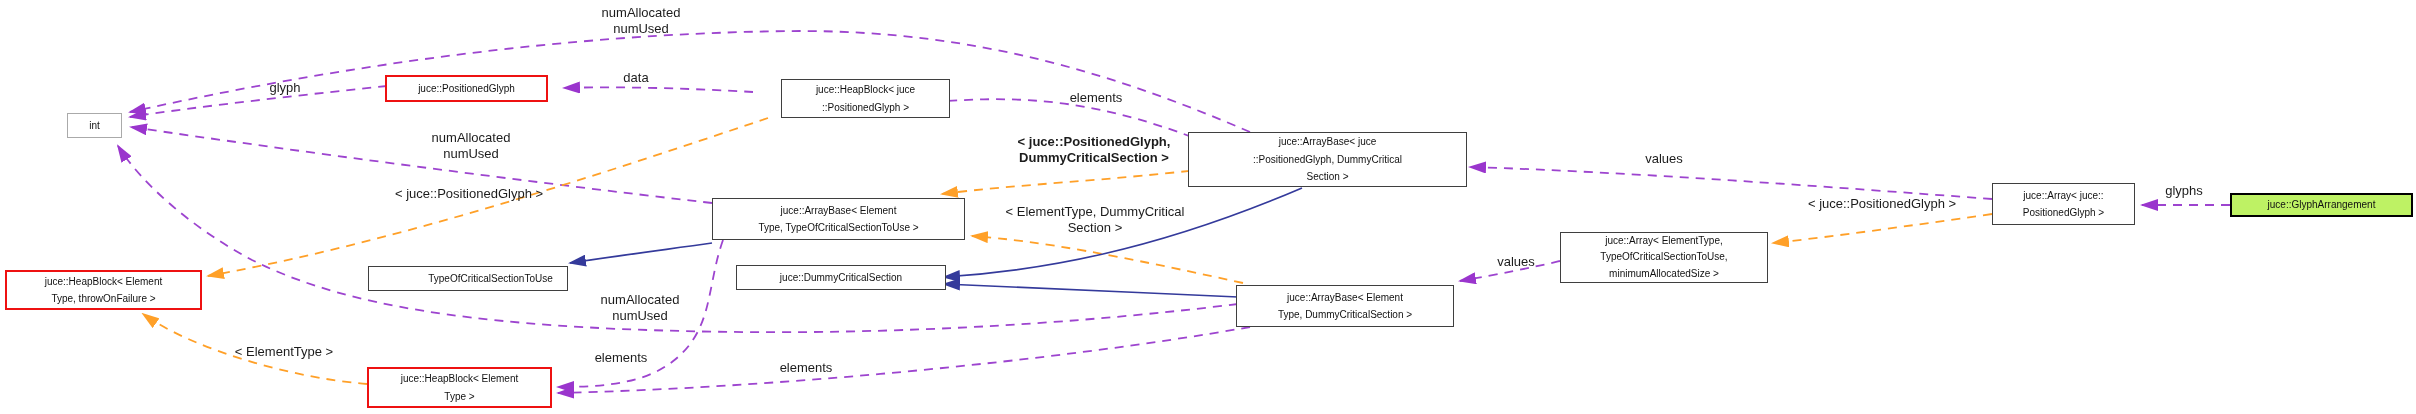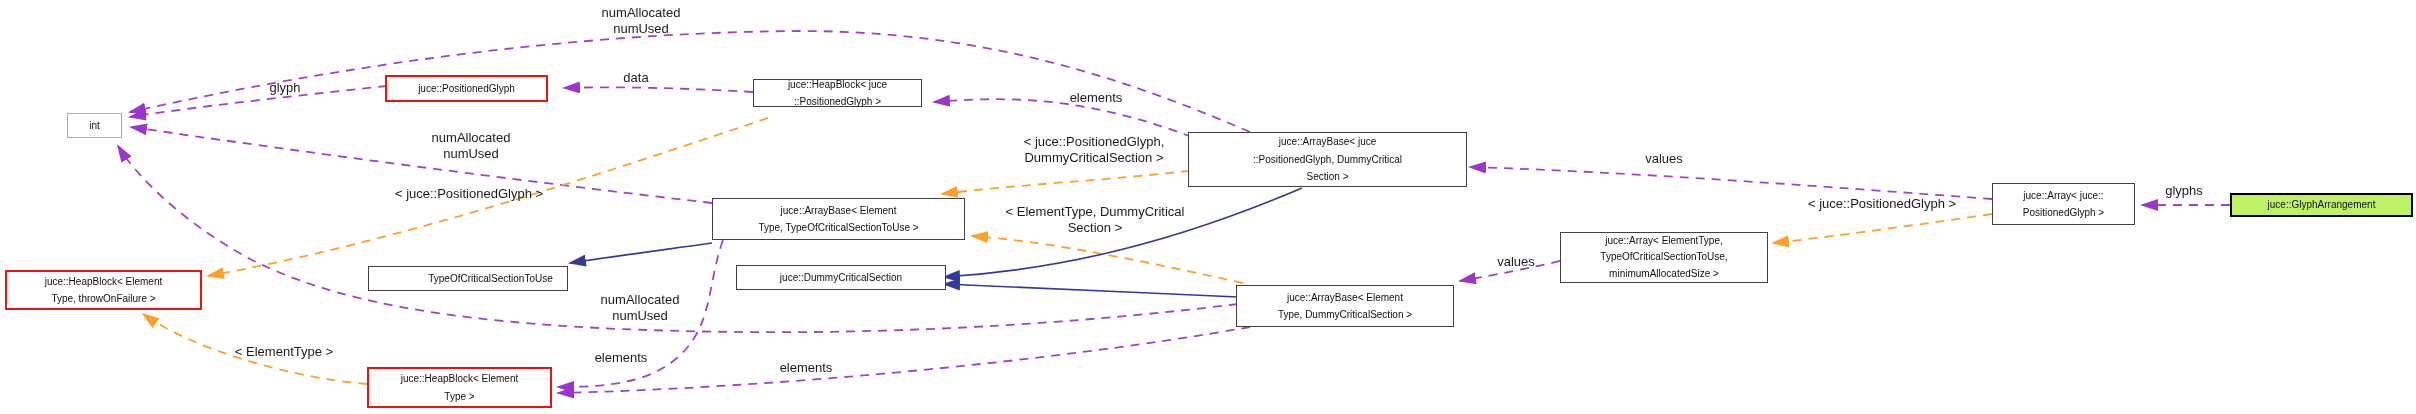--- a/index.html
+++ b/index.html
@@ -84,21 +84,21 @@
       <path d="M712,243 C662,250 616,256 570,263" marker-end="url(#arrow-blue)"></path>
       <path d="M1302,188 C1152,252 1038,271 944,277" marker-end="url(#arrow-blue)"></path>
       <path d="M1238,297 C1140,293 1032,287 944,284" marker-end="url(#arrow-blue)"></path>
     </g>
   </svg>
 
   <div class="node plain" style="left:67px;top:113px;width:55px;height:25px;">int</div>
 
   <div class="node red" style="left:385px;top:75px;width:163px;height:27px;">juce::PositionedGlyph</div>
 
-  <div class="node" style="left:753px;top:79px;width:169px;height:28px;">juce::HeapBlock&lt; juce
+  <div class="node" style="left:781px;top:79px;width:169px;height:39px;">juce::HeapBlock&lt; juce
 ::PositionedGlyph &gt;</div>
 
   <div class="node" style="left:1188px;top:132px;width:279px;height:55px;">juce::ArrayBase&lt; juce
 ::PositionedGlyph, DummyCritical
 Section &gt;</div>
 
   <div class="node" style="left:712px;top:198px;width:253px;height:42px;">juce::ArrayBase&lt; Element
 Type, TypeOfCriticalSectionToUse &gt;</div>
 
   <div class="node" style="left:368px;top:266px;width:200px;height:25px;padding-left:48px;">TypeOfCriticalSectionToUse</div>
@@ -128,21 +128,21 @@
 
   <div class="elabel" style="left:285px;top:80px;">glyph</div>
 
   <div class="elabel" style="left:636px;top:70px;">data</div>
 
   <div class="elabel" style="left:1096px;top:90px;">elements</div>
 
   <div class="elabel" style="left:471px;top:130px;">numAllocated
 numUsed</div>
 
-  <div class="elabel" style="left:1094px;top:134px;">&lt; juce::PositionedGlyph,
+  <div class="elabel" style="left:1094px;top:134px;font-weight:bold;">&lt; juce::PositionedGlyph,
 DummyCriticalSection &gt;</div>
 
   <div class="elabel" style="left:469px;top:186px;">&lt; juce::PositionedGlyph &gt;</div>
 
   <div class="elabel" style="left:1095px;top:204px;">&lt; ElementType, DummyCritical
 Section &gt;</div>
 
   <div class="elabel" style="left:1664px;top:151px;">values</div>
 
   <div class="elabel" style="left:1882px;top:196px;">&lt; juce::PositionedGlyph &gt;</div>

